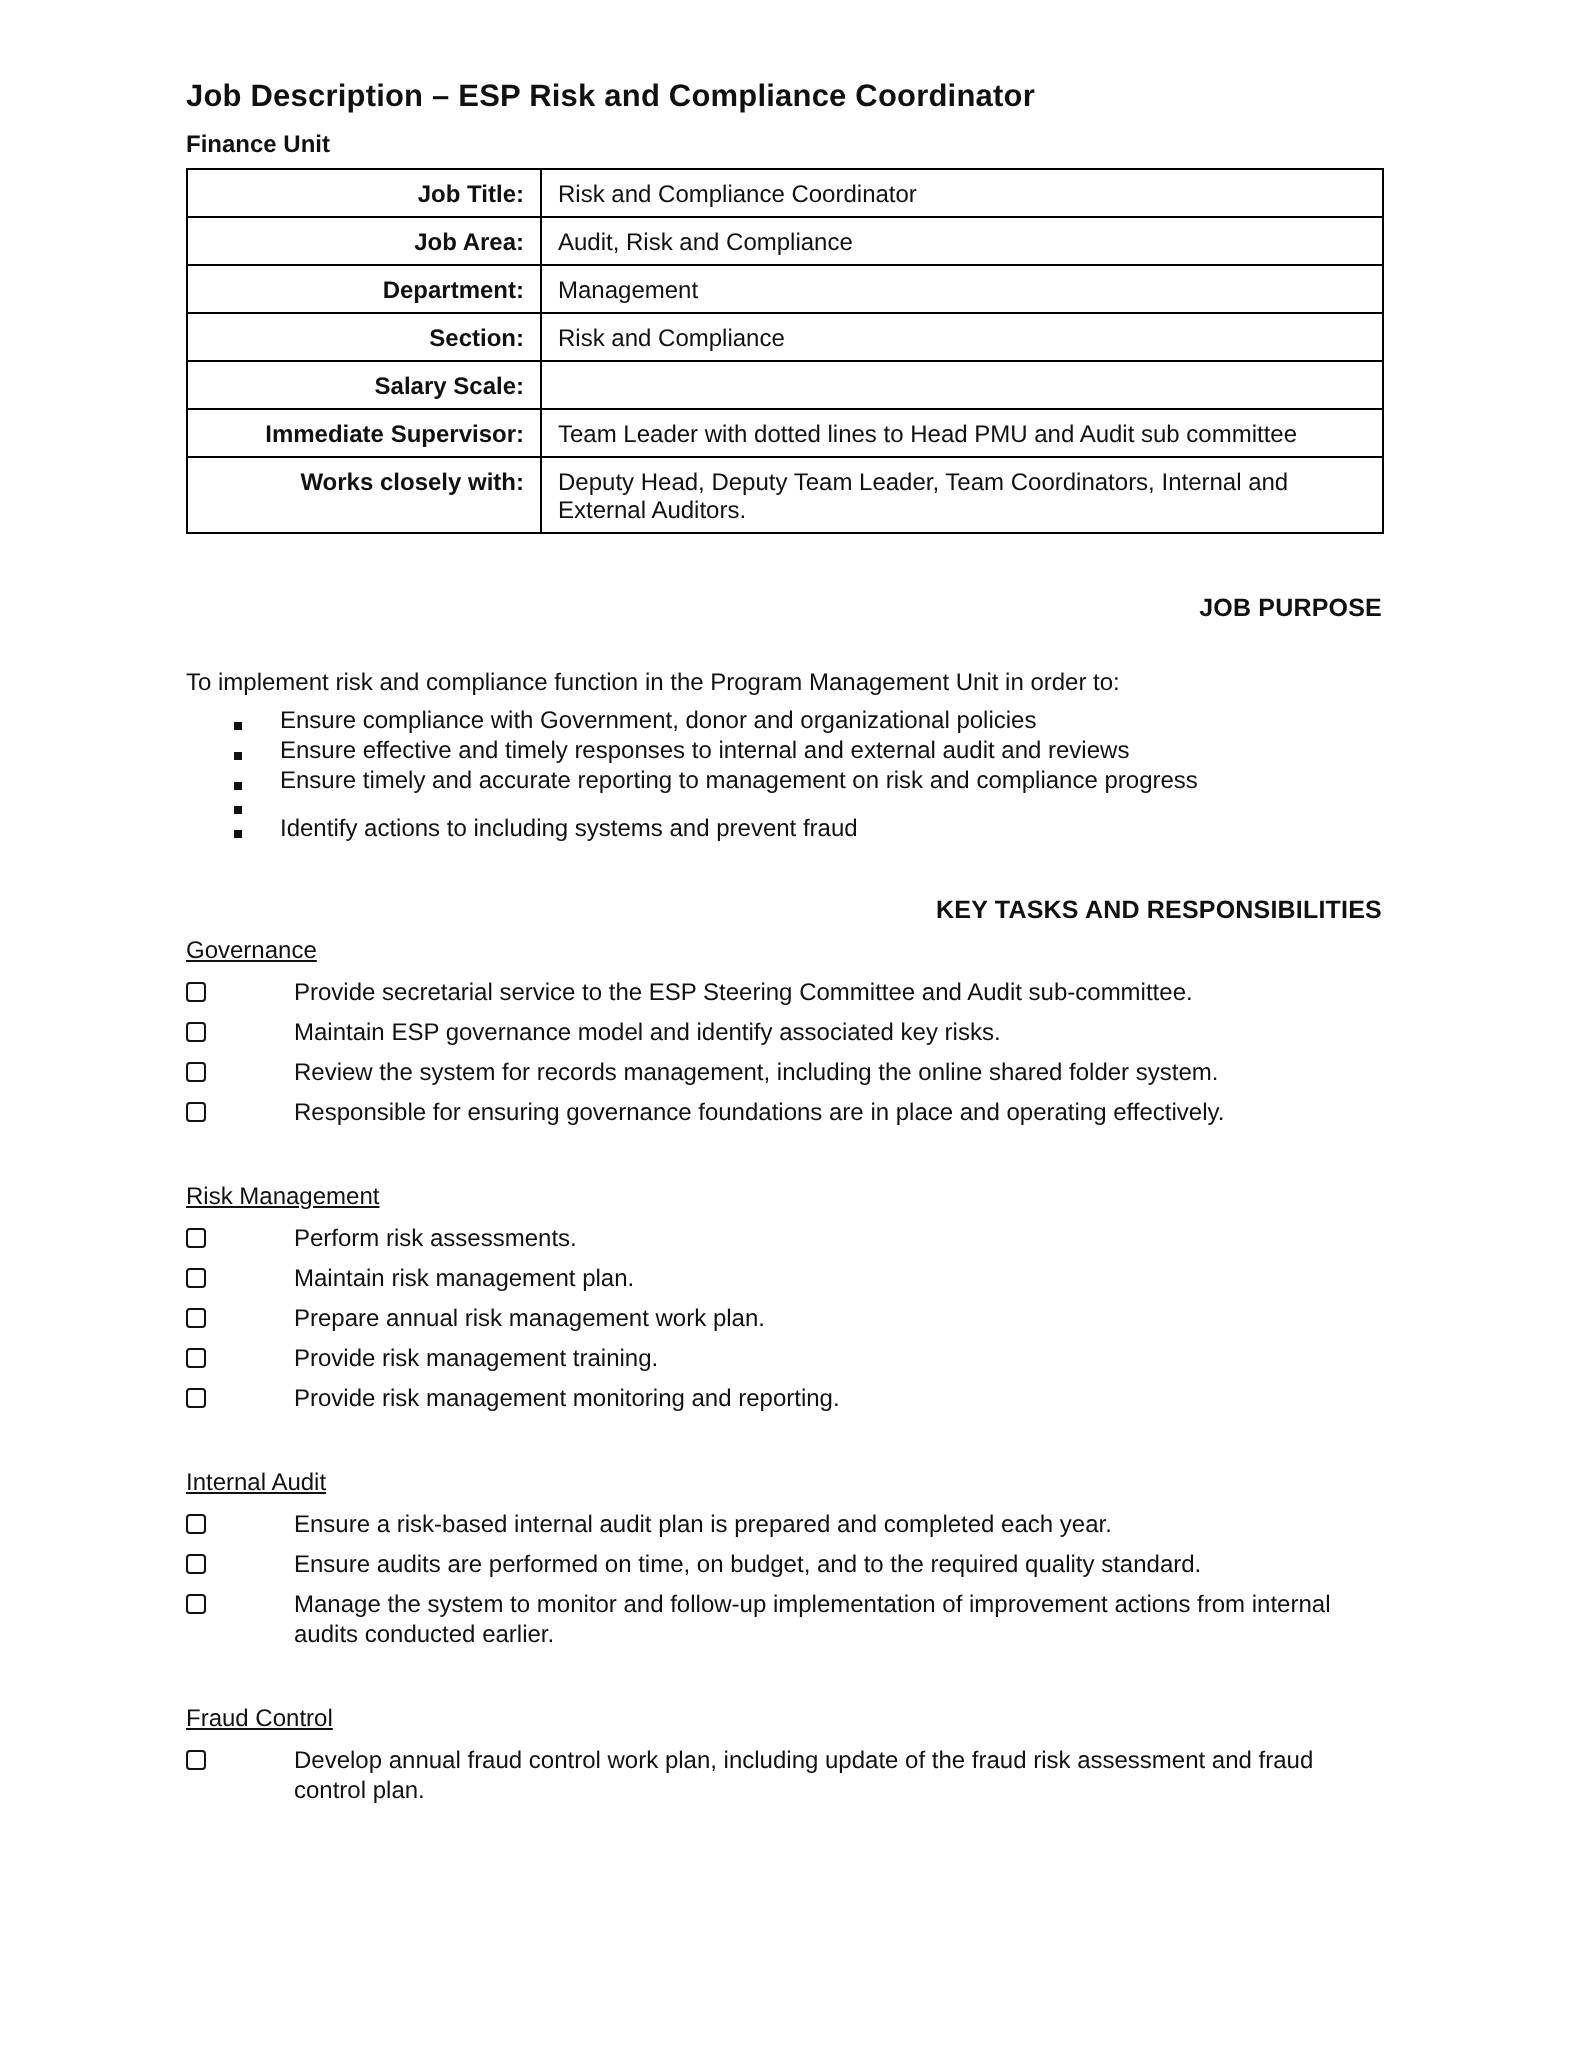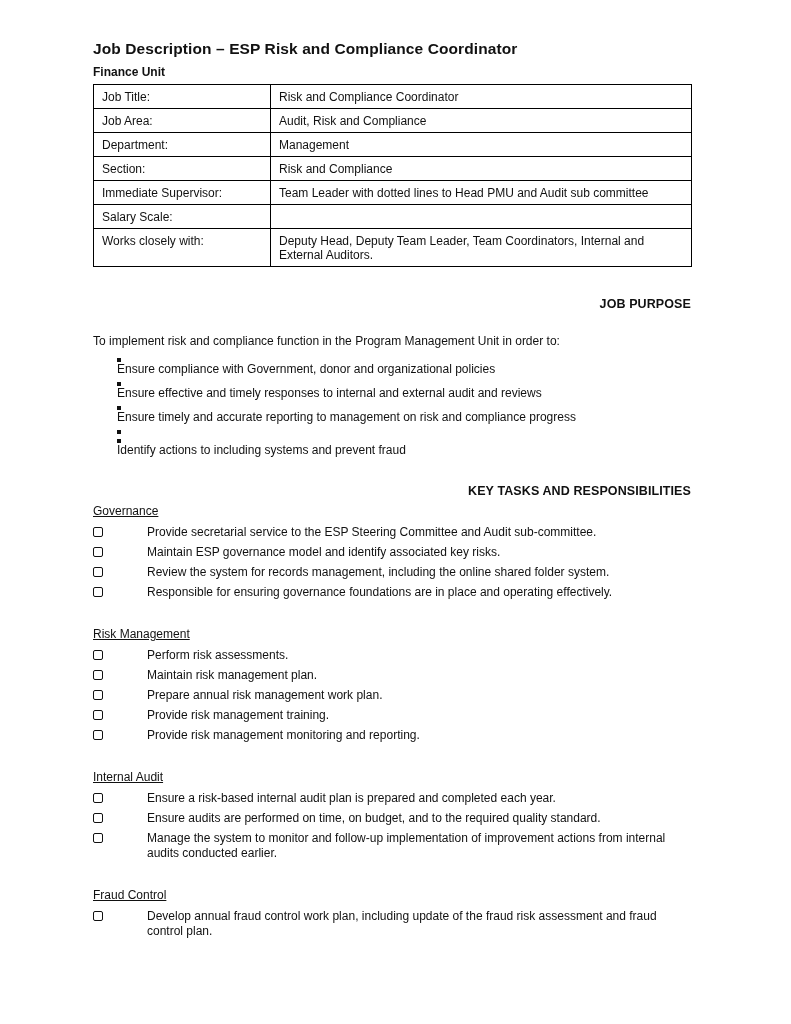--- a/index.html
+++ b/index.html
@@ -38,43 +38,42 @@
   table.info-table, table.info-table td {
     border: 1.5px solid #000000;
   }
   table.info-table td {
     font-size: 12px;
     line-height: 14px;
     height: 14px;
     padding: 5px 8px 4px 8px;
     vertical-align: top;
   }
-  td.cell-label { width: 177px; font-weight: normal; }
+  td.cell-label { width: 177px; font-weight: bold; text-align: right; }
   td.cell-value { width: 421px; }
 
   .section-heading {
     font-size: 12.5px;
     font-weight: bold;
     letter-spacing: 0.1px;
     text-align: right;
   }
   .purpose-block { margin-top: 30px; }
   .purpose-intro {
     margin-top: 23px;
     font-size: 12px;
     line-height: 14px;
   }
   .purpose-bullets { margin-top: 5px; }
   .bullet-item {
     display: flex;
-    align-items: flex-start;
+    align-items: center;
     font-size: 12px;
     line-height: 15px;
     padding-left: 24px;
-    flex-direction: column;
   }
   .bullet-sq {
     flex: 0 0 auto;
     width: 4px; height: 4px;
     background: #111111;
     margin-top: 5px;
     margin-right: 19px;
   }
   .keytasks-block { margin-top: 26px; }
   .task-section { margin-top: 6px; }
@@ -128,27 +127,27 @@
           <td class="cell-label">Department:</td>
           <td class="cell-value">Management</td>
         </tr>
 
         <tr>
           <td class="cell-label">Section:</td>
           <td class="cell-value">Risk and Compliance</td>
         </tr>
 
         <tr>
+          <td class="cell-label">Salary Scale:</td>
+          <td class="cell-value"></td>
+        </tr>
+
+        <tr>
           <td class="cell-label">Immediate Supervisor:</td>
           <td class="cell-value">Team Leader with dotted lines to Head PMU and Audit sub committee</td>
-        </tr>
-
-        <tr>
-          <td class="cell-label">Salary Scale:</td>
-          <td class="cell-value"></td>
         </tr>
 
         <tr>
           <td class="cell-label">Works closely with:</td>
           <td class="cell-value">Deputy Head, Deputy Team Leader, Team Coordinators, Internal and External Auditors.</td>
         </tr>
 
     </tbody>
   </table>
 

